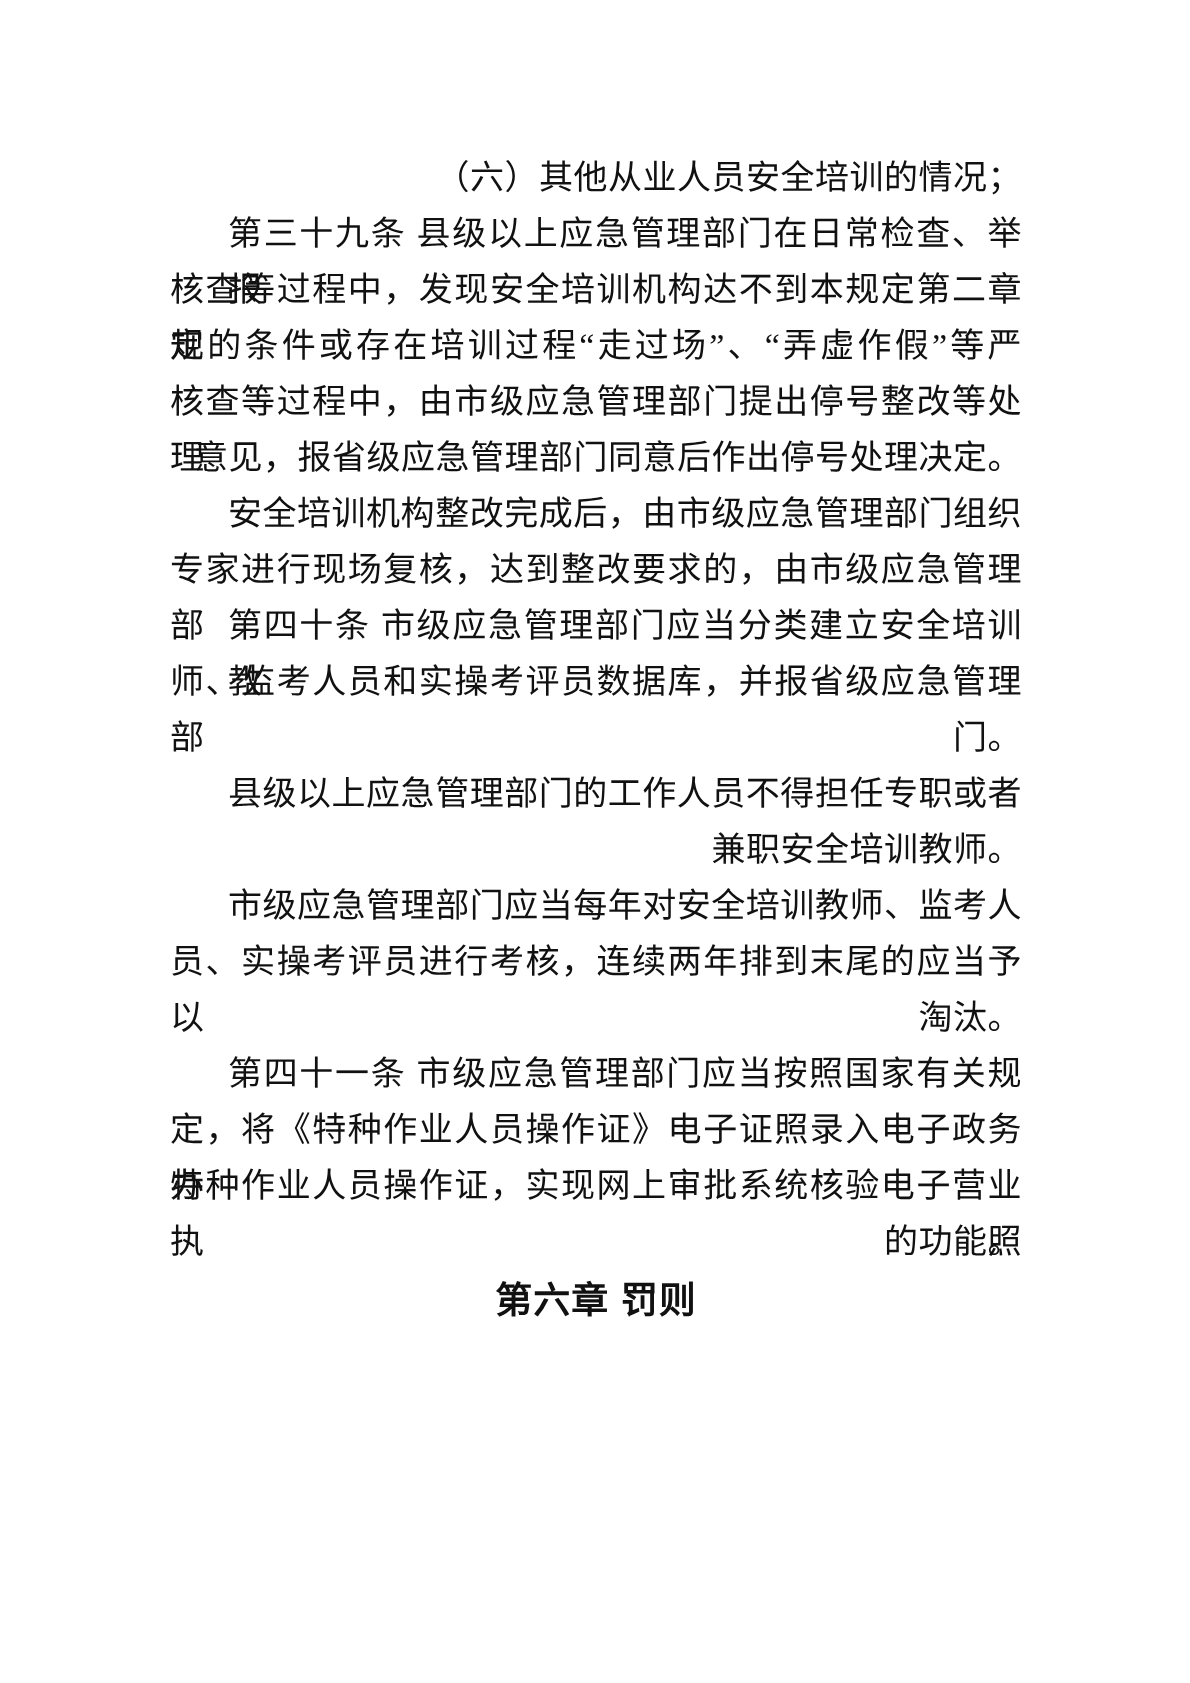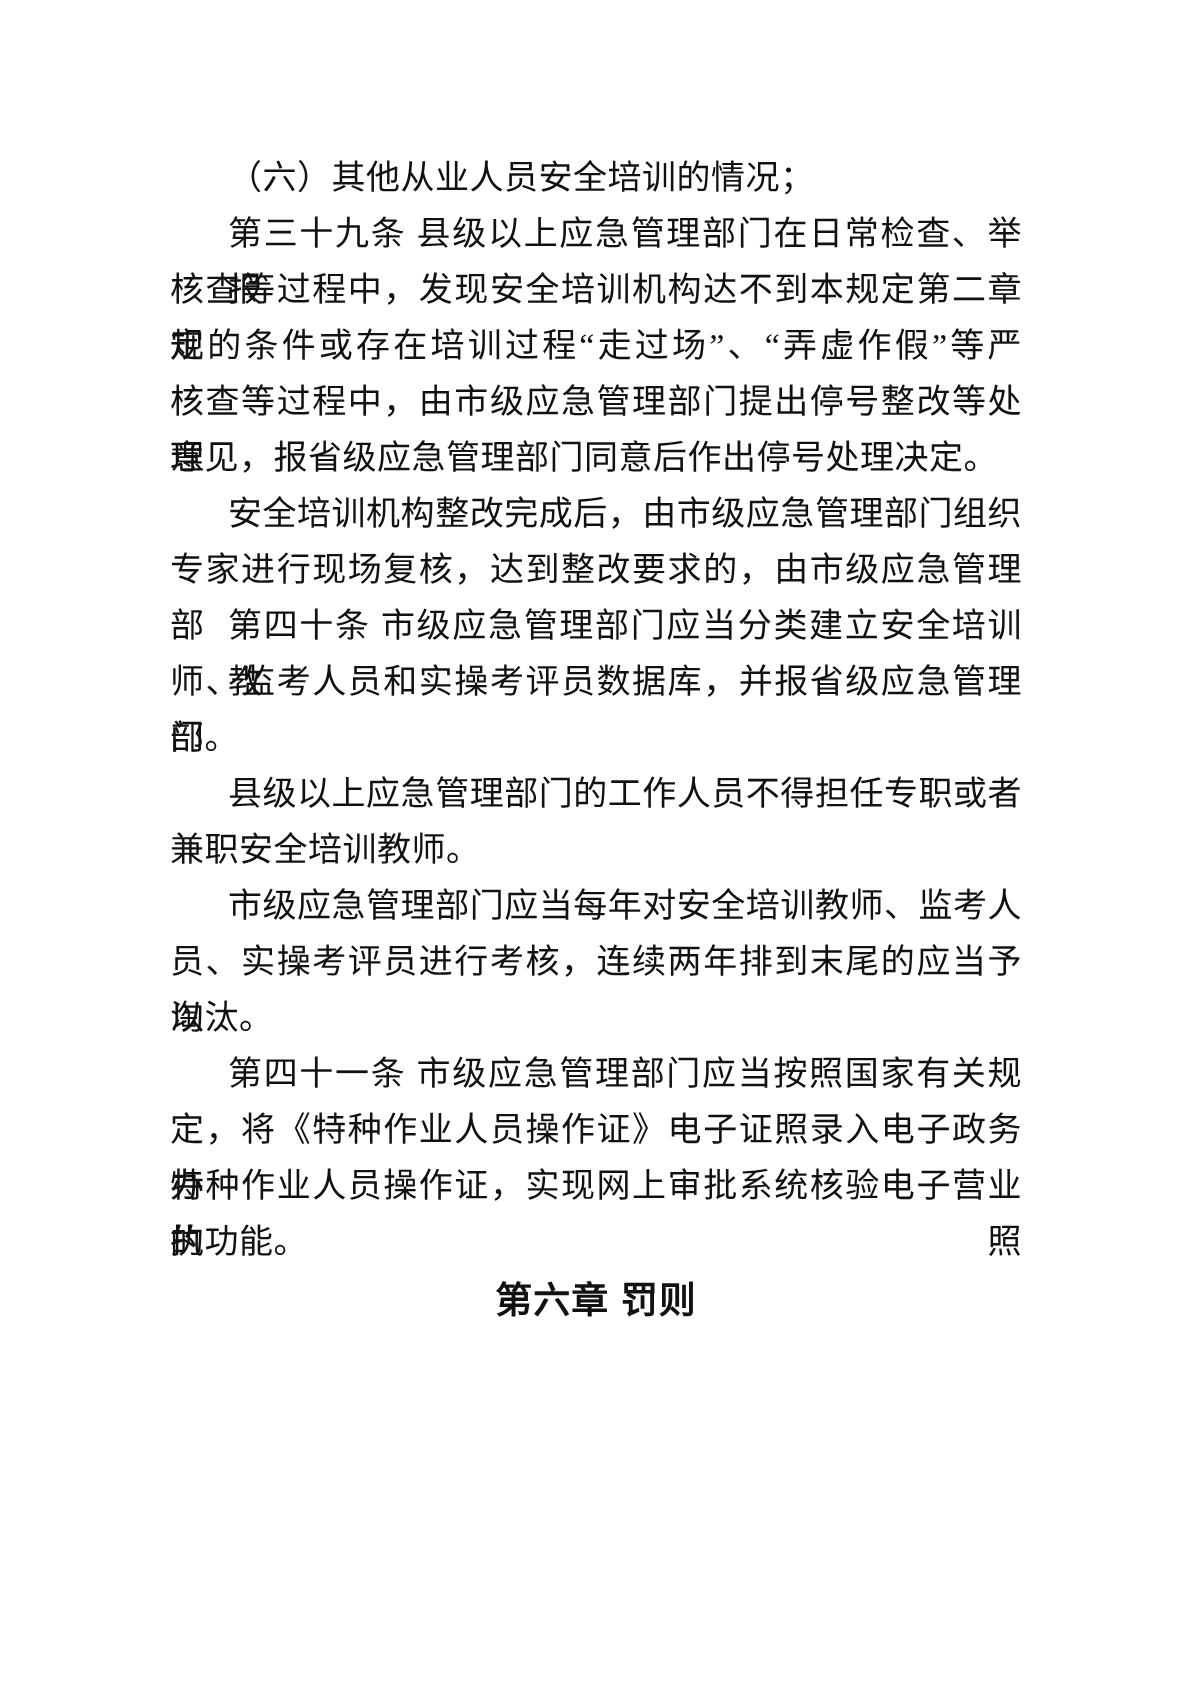--- a/index.html
+++ b/index.html
@@ -21,21 +21,21 @@
     position: absolute;
     left: 170px;
     top: 150px;
     width: 852px;
   }
   .text-line {
     font-size: 34px;
     line-height: 56px;
     height: 56px;
     white-space: nowrap;
-    text-align: left;
+    text-align: right;
     font-weight: 400;
     letter-spacing: 0.5px;
   }
   .text-line.fill {
     white-space: normal;
     text-align: justify;
     text-align-last: justify;
   }
   .text-line.indent {
     padding-left: 58px;

